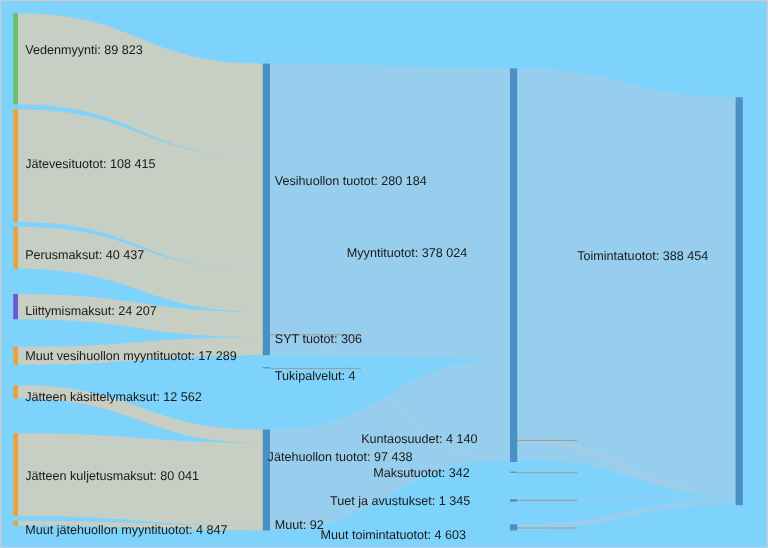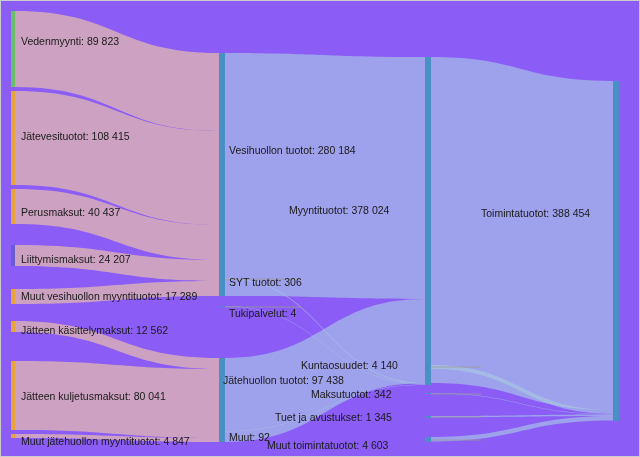--- a/index.html
+++ b/index.html
@@ -7,21 +7,21 @@
     padding: 0;
     background: #ffffff;
   }
   body {
     font-family: "Liberation Sans", sans-serif;
   }
   #chart-root {
     position: relative;
     width: 640px;
     height: 457px;
-    background: #8b5cf6;
+    background: #7dd3fc;
     overflow: hidden;
     border: 1px solid #cccccc;
     box-sizing: border-box;
   }
   svg.sankey {
     position: absolute;
     left: 0;
     top: 0;
     width: 640px;
     height: 457px;

